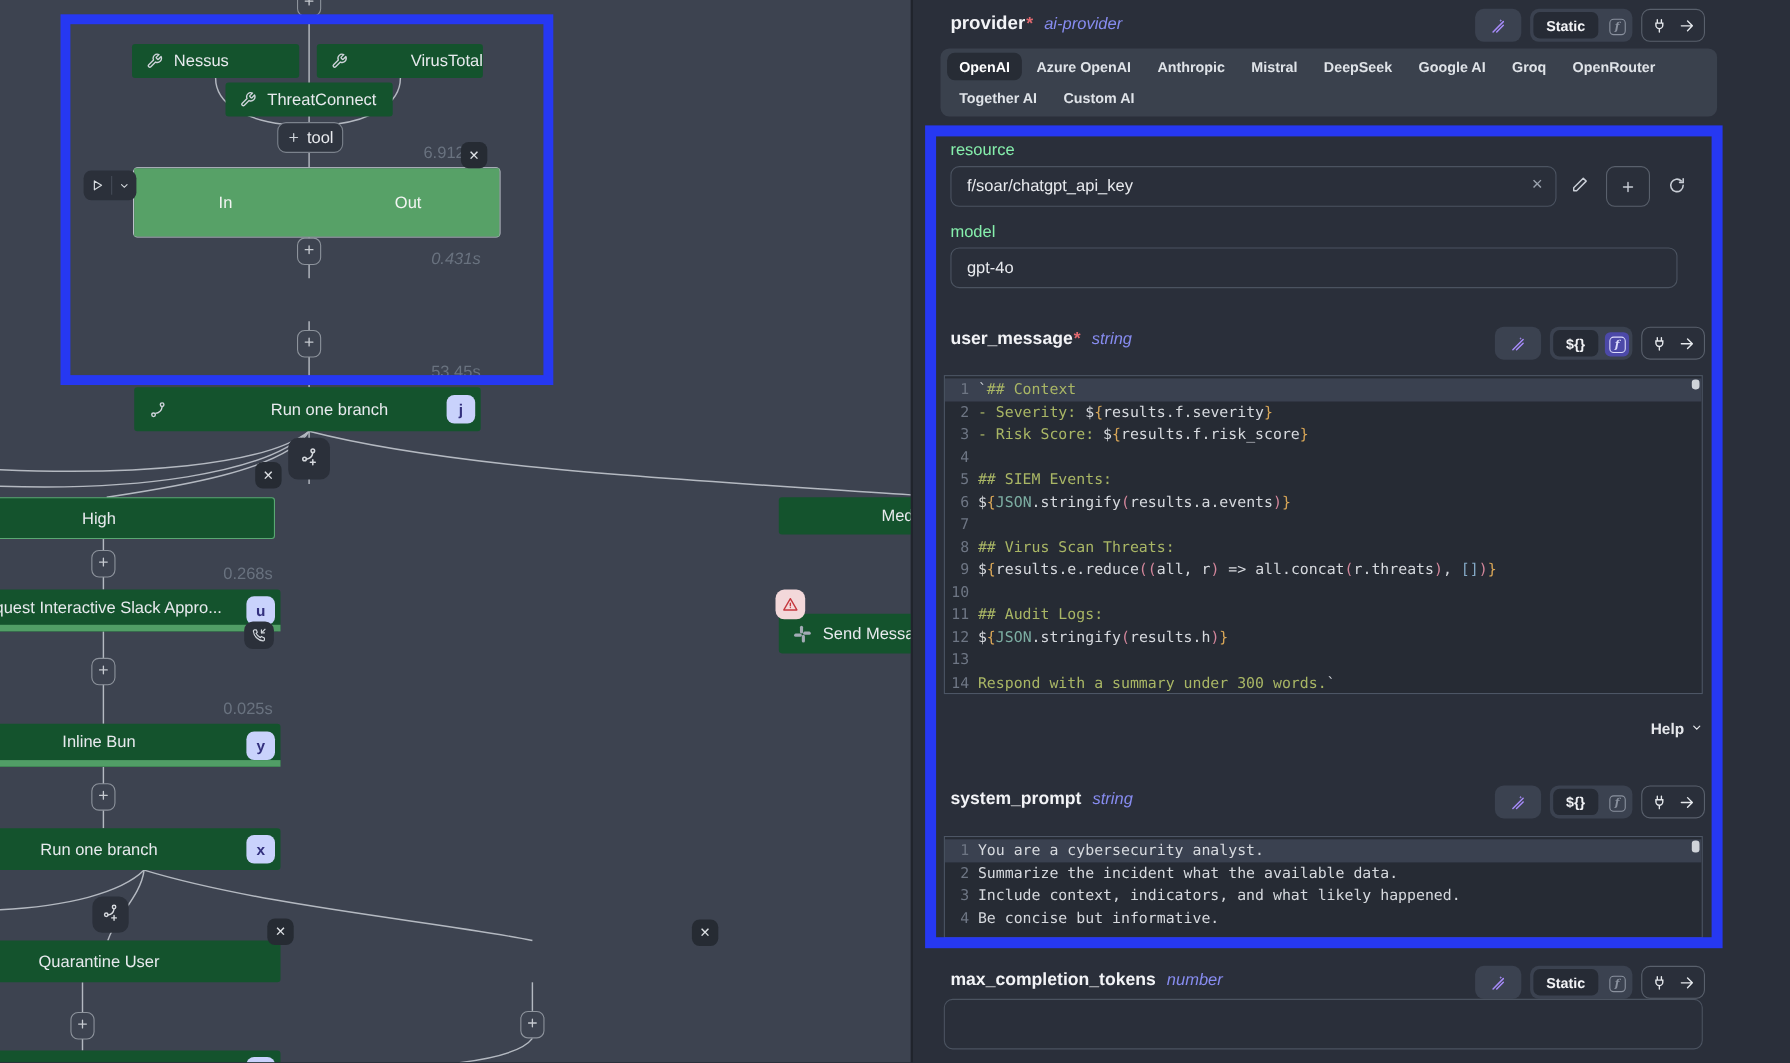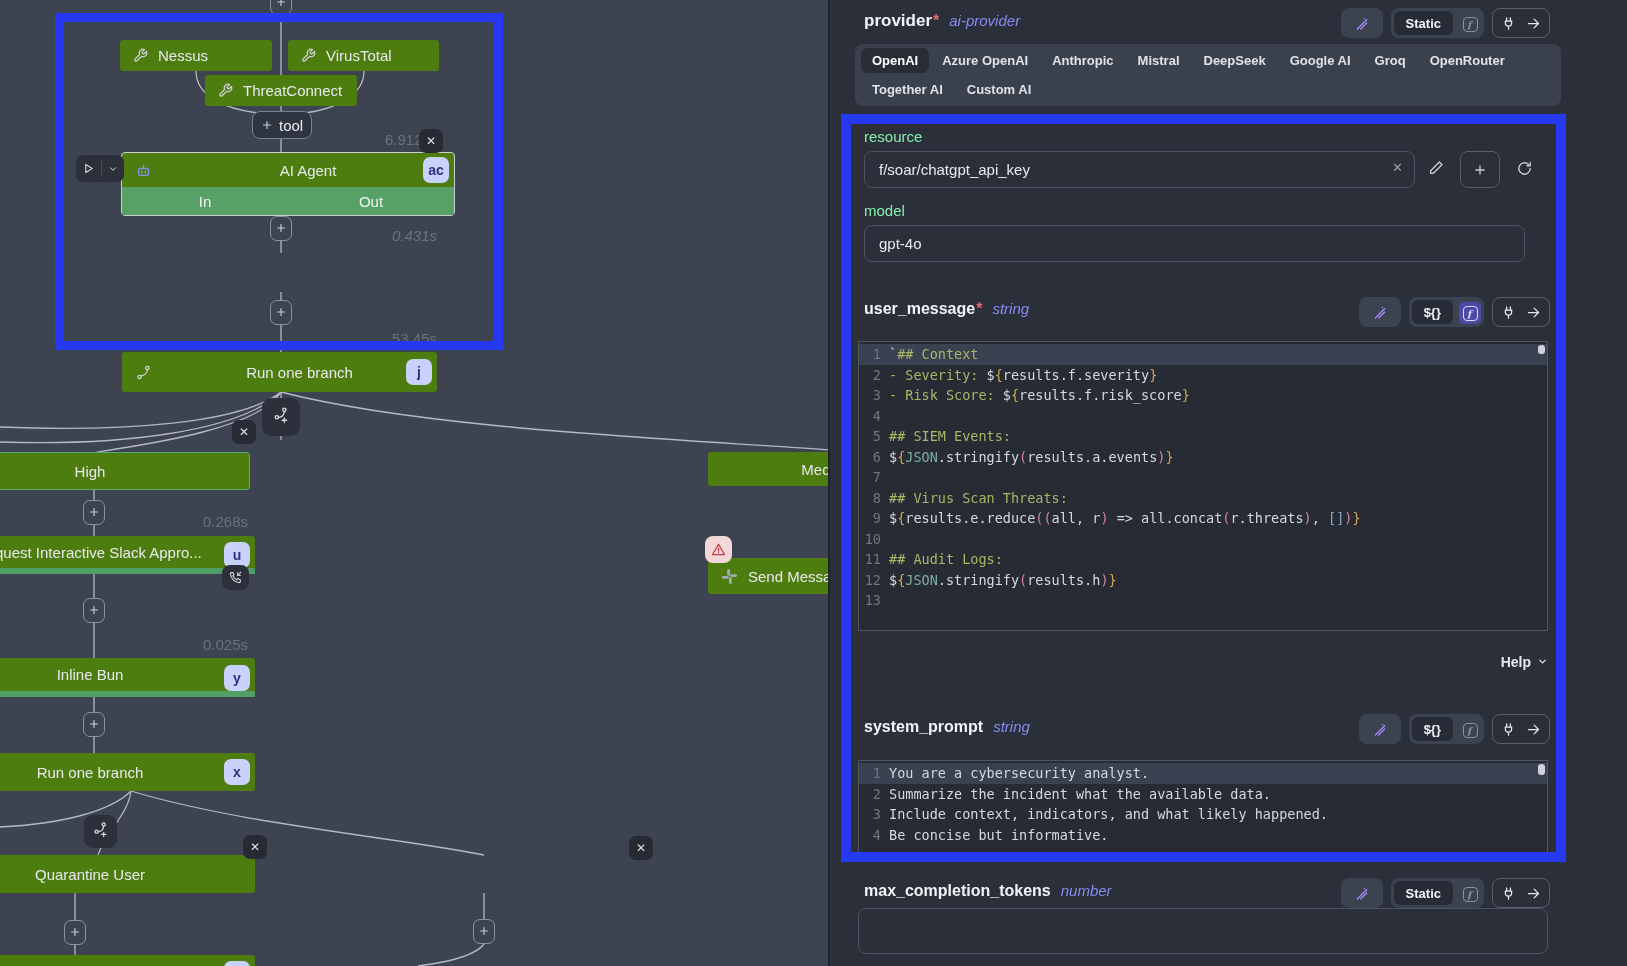--- a/index.html
+++ b/index.html
@@ -3,21 +3,21 @@
 <meta charset="utf-8">
 <style>
   * { margin:0; padding:0; box-sizing:border-box; }
   html,body { background:#1f232b; }
   body { font-family:"Liberation Sans",sans-serif; }
   #stage { position:relative; width:1627px; height:966px; overflow:hidden; background:#3d4350; }
 
   
   #canvas { position:absolute; left:0; top:0; width:828px; height:966px; overflow:hidden; background:#3d4350; }
   #wires { position:absolute; left:0; top:0; z-index:1; }
-  .node { position:absolute; background:#4d7c0f; color:#e8eaee; font-size:15px;
+  .node { position:absolute; background:#14532d; color:#e8eaee; font-size:15px;
           display:flex; align-items:center; border-radius:3px; z-index:5; }
   .node .ttl { flex:1; text-align:center; white-space:nowrap; }
   .node .ttl-left { white-space:nowrap; }
   .node .nicon { display:flex; align-items:center; margin:0 10px 0 13px; color:#cfd4db; }
   .badge { position:absolute; right:5px; top:50%; transform:translateY(-50%);
            width:26px; height:26px; background:#c9d2fc; color:#33307e; font-weight:bold;
            border-radius:7px; display:flex; align-items:center; justify-content:center; font-size:14px; }
   .gbar { position:absolute; left:0; right:0; bottom:0; height:6px; background:#519e66; }
   .greenb { border:1px solid #5aa873; }
   .dur { position:absolute; color:#69727f; font-size:15px; text-align:right; z-index:4; }
@@ -118,21 +118,21 @@
     </div>
 
     <div class="node" style="left:120px;top:40px;width:152px;height:31px;">
       <span class="nicon">
           <svg viewBox="0 0 24 24" width="15" height="15" fill="none" stroke="currentColor" stroke-width="2" stroke-linejoin="round">
             <path d="M14.7 6.3a1 1 0 0 0 0 1.4l1.6 1.6a1 1 0 0 0 1.4 0l3.77-3.77a6 6 0 0 1-7.94 7.94l-6.91 6.91a2.12 2.12 0 0 1-3-3l6.91-6.91a6 6 0 0 1 7.94-7.94l-3.76 3.76z"></path>
           </svg>
         </span>
       <span class="ttl-left">Nessus</span>
     </div>
-    <div class="node" style="left:288px;top:40px;width:151px;height:31px;">
+    <div class="node" style="left:288px;top:40px;width:151px;height:31px;justify-content:space-between;">
       <span class="nicon">
           <svg viewBox="0 0 24 24" width="15" height="15" fill="none" stroke="currentColor" stroke-width="2" stroke-linejoin="round">
             <path d="M14.7 6.3a1 1 0 0 0 0 1.4l1.6 1.6a1 1 0 0 0 1.4 0l3.77-3.77a6 6 0 0 1-7.94 7.94l-6.91 6.91a2.12 2.12 0 0 1-3-3l6.91-6.91a6 6 0 0 1 7.94-7.94l-3.76 3.76z"></path>
           </svg>
         </span>
       <span class="ttl-left">VirusTotal</span>
     </div>
     <div class="node" style="left:205px;top:75px;width:152px;height:31px;z-index:6;">
       <span class="nicon">
           <svg viewBox="0 0 24 24" width="15" height="15" fill="none" stroke="currentColor" stroke-width="2" stroke-linejoin="round">
@@ -147,32 +147,20 @@
             <path d="M12 5v14M5 12h14"></path>
           </svg>
         </span>
       <span class="ttl-left">tool</span>
     </div>
 
     <div class="dur" style="left:350px;top:131px;width:80px;">6.912s</div>
     <div class="xbadge" style="left:419px;top:129px;">✕</div>
 
     <div class="node" id="agent-node" style="left:121px;top:152px;width:334px;height:64px;">
-      <div id="agent-title">
-        <span class="nicon" style="color:#8d8ff4;">
-            <svg viewBox="0 0 24 24" width="17" height="17" fill="none" stroke="currentColor" stroke-width="1.8" stroke-linecap="round">
-              <rect x="5" y="9" width="14" height="10" rx="2.5"></rect>
-              <path d="M12 9V5.5"></path>
-              <circle cx="12" cy="4.5" r="1" fill="currentColor" stroke="none"></circle>
-              <path d="M9.5 13v2.5M14.5 13v2.5"></path>
-            </svg>
-          </span>
-        <span class="ttl">AI Agent</span>
-        <span class="badge">ac</span>
-      </div>
       <div id="agent-io">
         <span>In</span>
         <span>Out</span>
       </div>
     </div>
     <div id="play-group">
       <span class="seg">
           <svg viewBox="0 0 24 24" width="13" height="13" fill="none" stroke="currentColor" stroke-width="2" stroke-linejoin="round">
             <path d="M7 4.5v15l12-7.5z"></path>
           </svg>
@@ -442,20 +430,21 @@
         <div class="cl"><span class="ln">4</span></div>
         <div class="cl"><span class="ln">5</span><span class="tk-g">## SIEM Events:</span></div>
         <div class="cl"><span class="ln">6</span><span class="tk-w">$</span><span class="tk-y">{</span><span class="tk-t">JSON</span><span class="tk-w">.stringify</span><span class="tk-p">(</span><span class="tk-w">results.a.events</span><span class="tk-p">)</span><span class="tk-y">}</span></div>
         <div class="cl"><span class="ln">7</span></div>
         <div class="cl"><span class="ln">8</span><span class="tk-g">## Virus Scan Threats:</span></div>
         <div class="cl"><span class="ln">9</span><span class="tk-w">$</span><span class="tk-y">{</span><span class="tk-w">results.e.reduce</span><span class="tk-p">((</span><span class="tk-w">all, r</span><span class="tk-p">)</span><span class="tk-w"> =&gt; all.concat</span><span class="tk-p">(</span><span class="tk-w">r.threats</span><span class="tk-p">)</span><span class="tk-w">, </span><span class="tk-b">[]</span><span class="tk-p">)</span><span class="tk-y">}</span></div>
         <div class="cl"><span class="ln">10</span></div>
         <div class="cl"><span class="ln">11</span><span class="tk-g">## Audit Logs:</span></div>
         <div class="cl"><span class="ln">12</span><span class="tk-w">$</span><span class="tk-y">{</span><span class="tk-t">JSON</span><span class="tk-w">.stringify</span><span class="tk-p">(</span><span class="tk-w">results.h</span><span class="tk-p">)</span><span class="tk-y">}</span></div>
         <div class="cl"><span class="ln">13</span></div>
+        <div class="cl"><span class="ln">14</span><span class="tk-g">Respond with a summary under 300 words.</span><span class="tk-w">`</span></div>
       </div>
 
     <button id="help-row">
       <span>Help</span>
       <span><svg viewBox="0 0 24 24" width="11" height="11" fill="none" stroke="currentColor" stroke-width="2.4" stroke-linecap="round">
             <path d="M6 9l6 6 6-6"></path>
           </svg></span>
     </button>
 
     <div style="position:absolute;left:36px;top:718px;">

